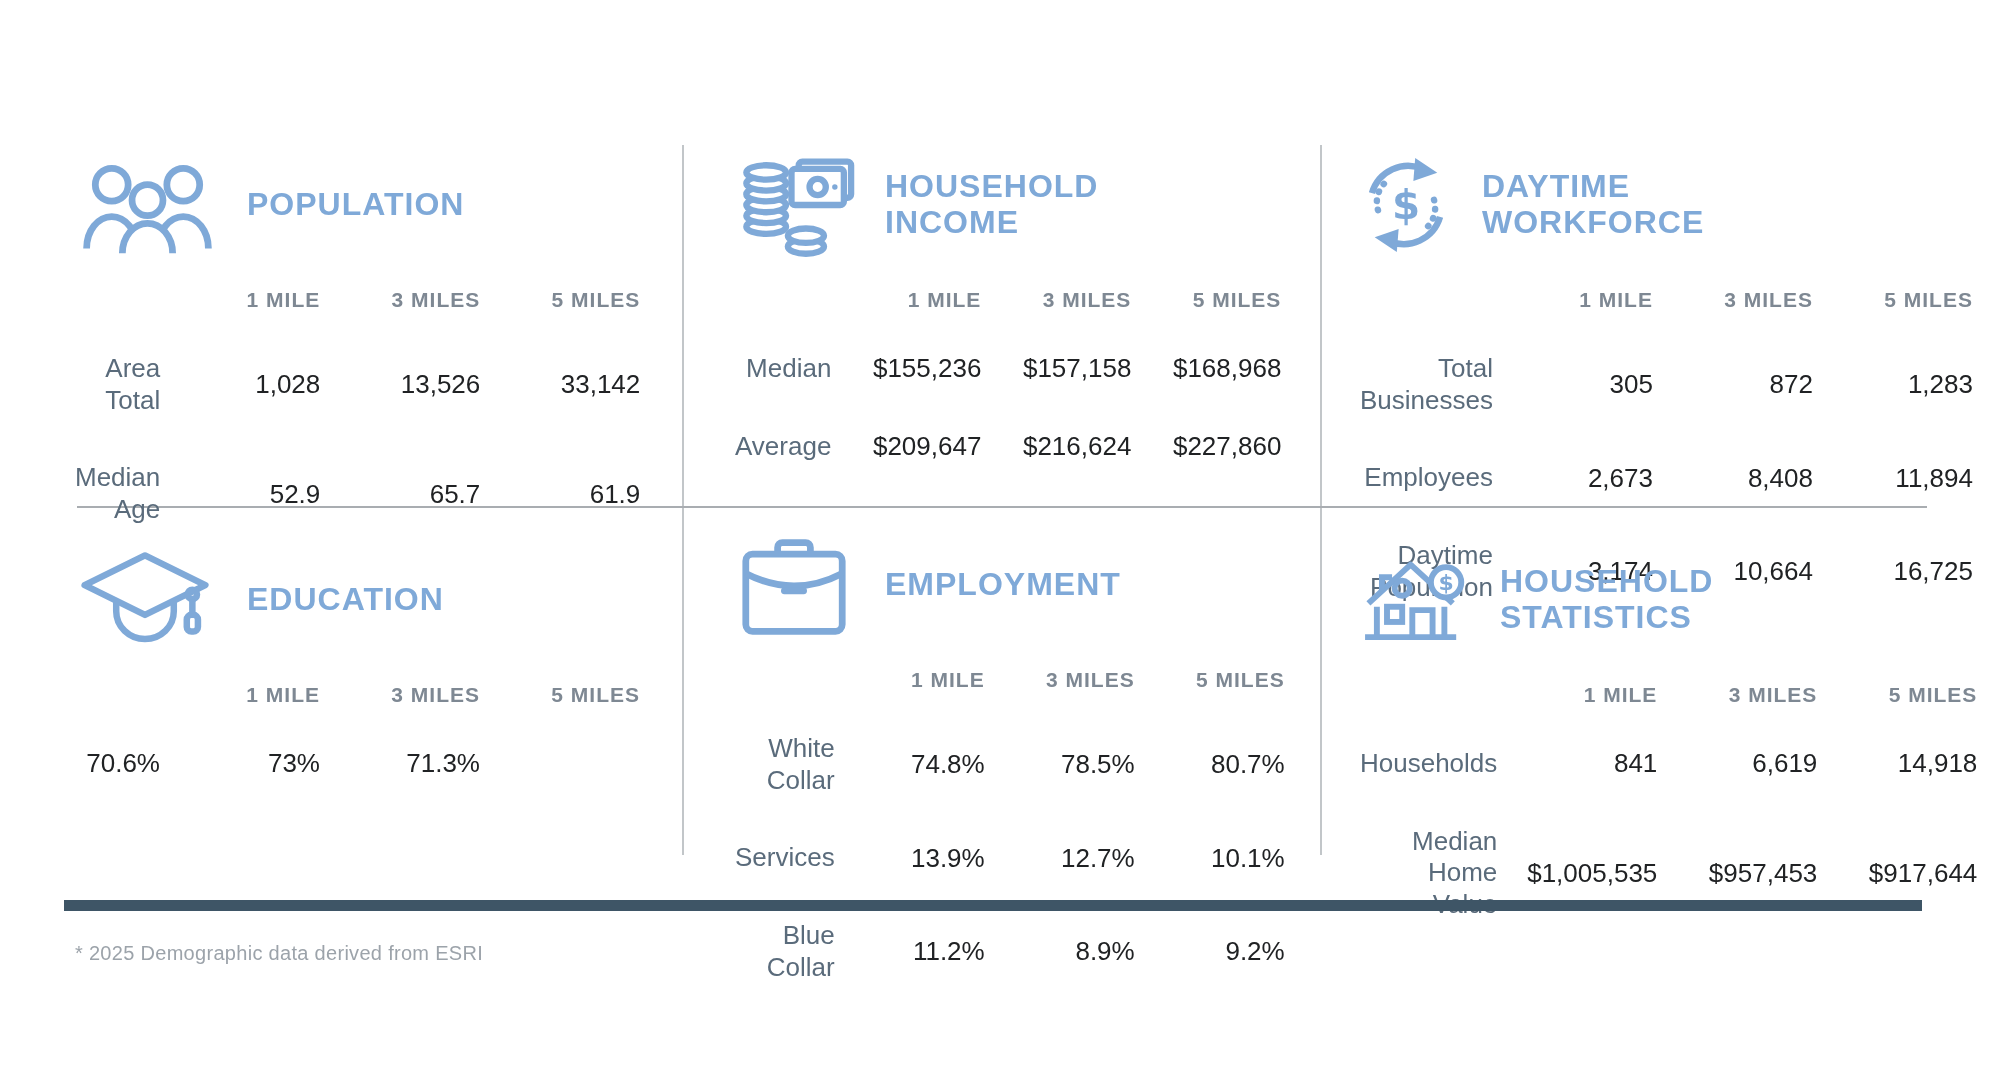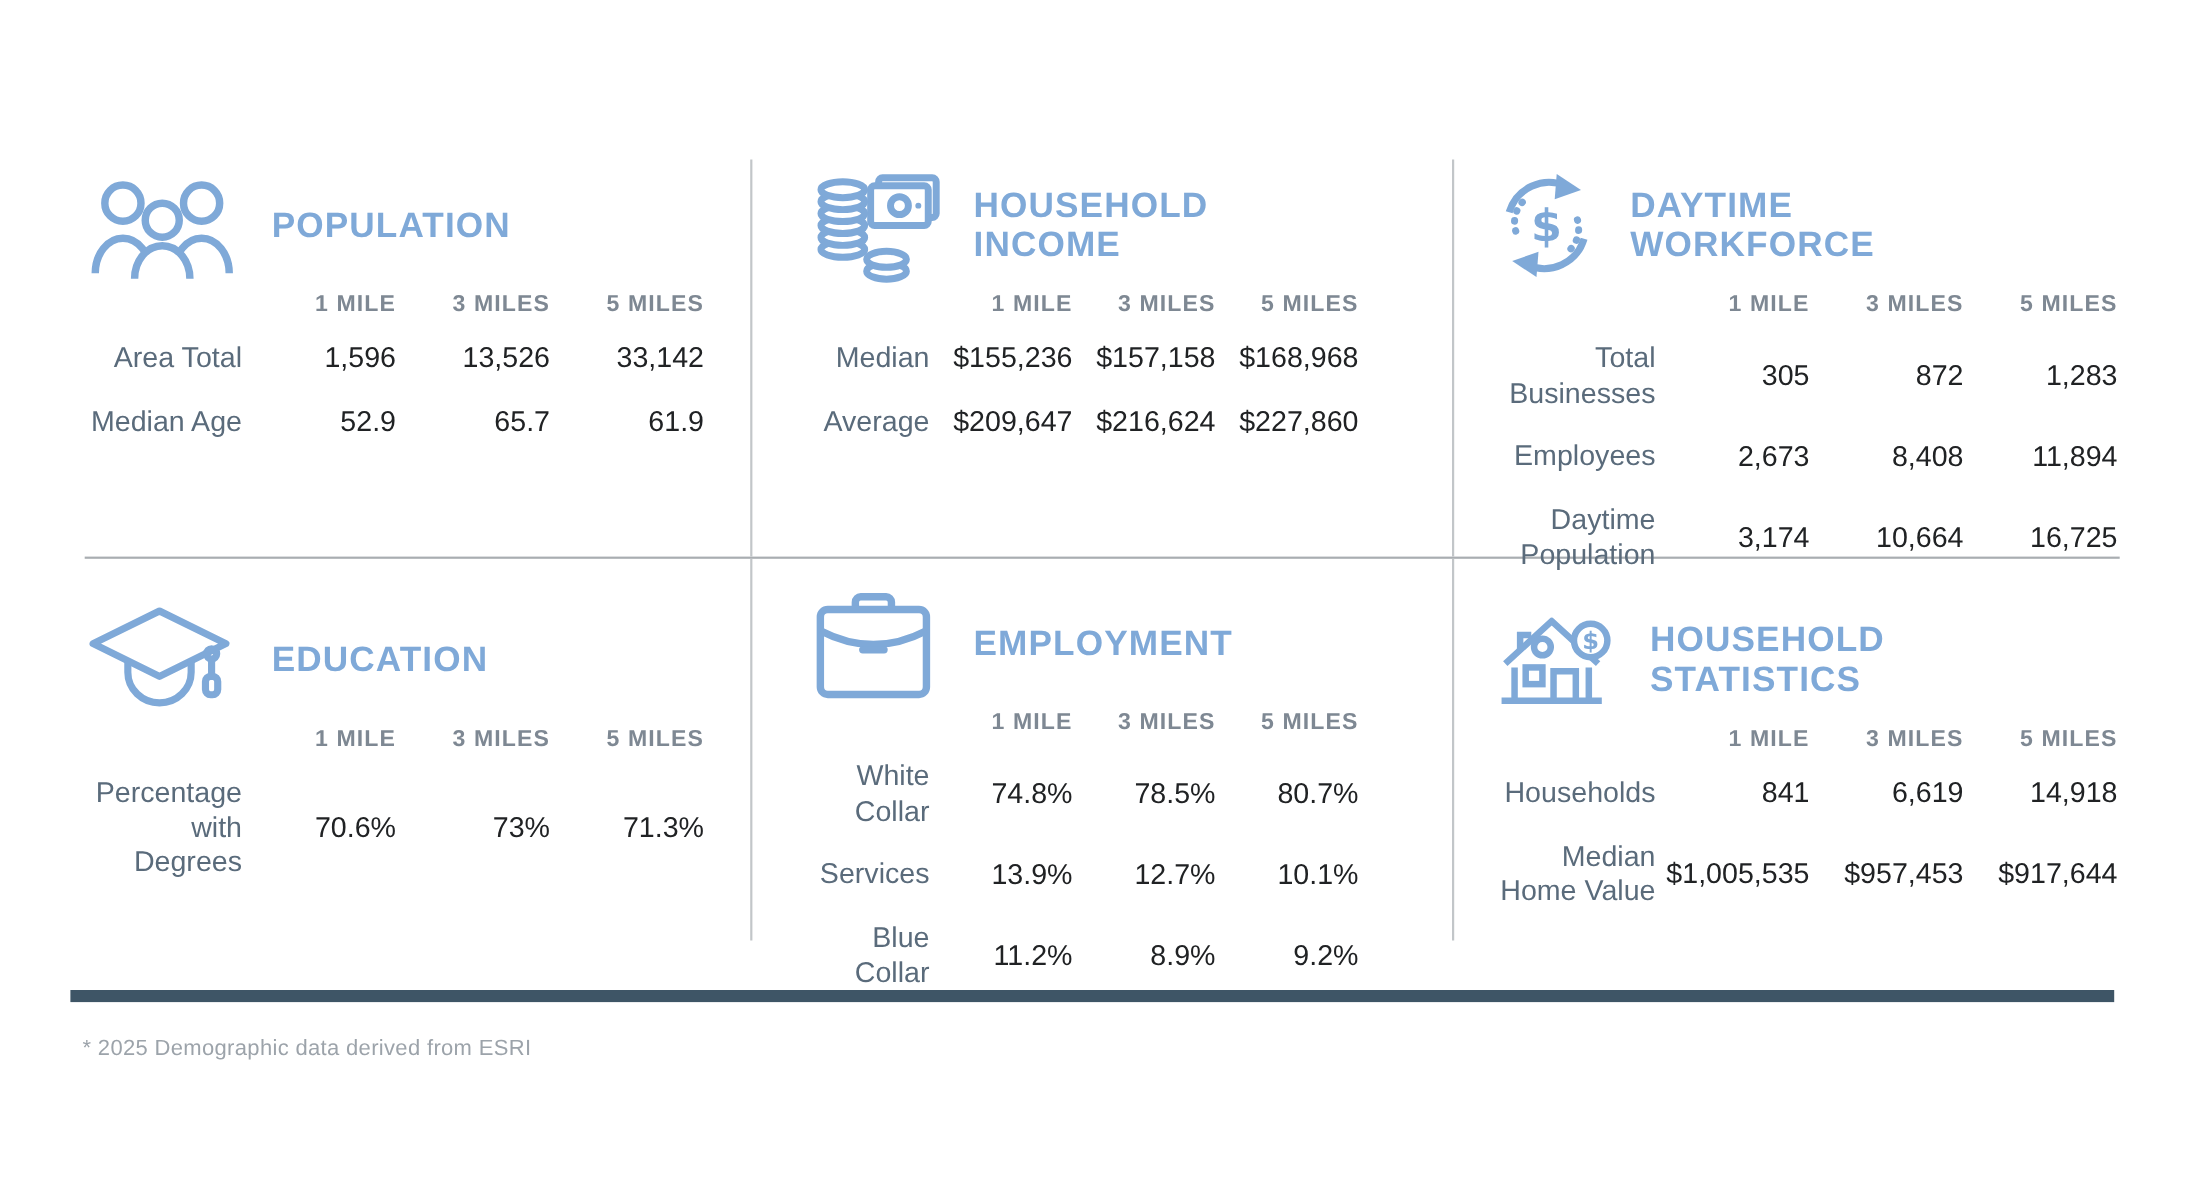--- a/index.html
+++ b/index.html
@@ -26,21 +26,21 @@
   .icon{flex:0 0 auto;display:block;line-height:0;}
   .icon.wide{width:150px;}
   .icon.mid{width:128px;}
   .icon.narrow{width:96px;margin-right:4px;}
   .icon.house{width:112px;margin-right:6px;}
   .ptitle{
     margin:0 0 0 22px;color:#7fa9d8;font-size:32px;font-weight:bold;
     letter-spacing:1px;line-height:1.12;text-transform:uppercase;
   }
   .ptitle span{display:block;}
-  .tbl{display:grid;margin-top:1px;}
+  .tbl{display:grid;margin-top:24px;gap:20px;}
   .cols4-wide{grid-template-columns:1fr 140px 140px 140px;}
   .cols4-mid{grid-template-columns:1fr 130px 130px 130px;}
   .tbl .h{
     color:#7e8893;font-size:21px;font-weight:bold;letter-spacing:1px;
     text-align:right;padding:4px 0 8px 0;white-space:nowrap;
   }
   .tbl .lbl{
     color:#5a6b7b;font-size:26px;text-align:right;align-self:center;
     padding:13px 0;line-height:1.22;
   }
@@ -82,21 +82,21 @@
         <span>POPULATION</span>
       </h2>
     </div>
     <div class="tbl cols4-wide">
       <div class="h"></div>
       <div class="h">1 MILE</div>
       <div class="h">3 MILES</div>
       <div class="h">5 MILES</div>
 
       <div class="lbl">Area Total</div>
-      <div class="val">1,596</div>
+      <div class="val">1,028</div>
       <div class="val">13,526</div>
       <div class="val">33,142</div>
 
       <div class="lbl">Median Age</div>
       <div class="val">52.9</div>
       <div class="val">65.7</div>
       <div class="val">61.9</div>
     </div>
   </section>
 
@@ -202,21 +202,20 @@
       <h2 class="ptitle">
         <span>EDUCATION</span>
       </h2>
     </div>
     <div class="tbl cols4-wide">
       <div class="h"></div>
       <div class="h">1 MILE</div>
       <div class="h">3 MILES</div>
       <div class="h">5 MILES</div>
 
-      <div class="lbl">Percentage with Degrees</div>
       <div class="val">70.6%</div>
       <div class="val">73%</div>
       <div class="val">71.3%</div>
     </div>
   </section>
 
   <section class="panel" id="p5">
     <div class="phead">
       <span class="icon mid">
         <svg width="118" height="108" viewBox="0 0 122 112">

